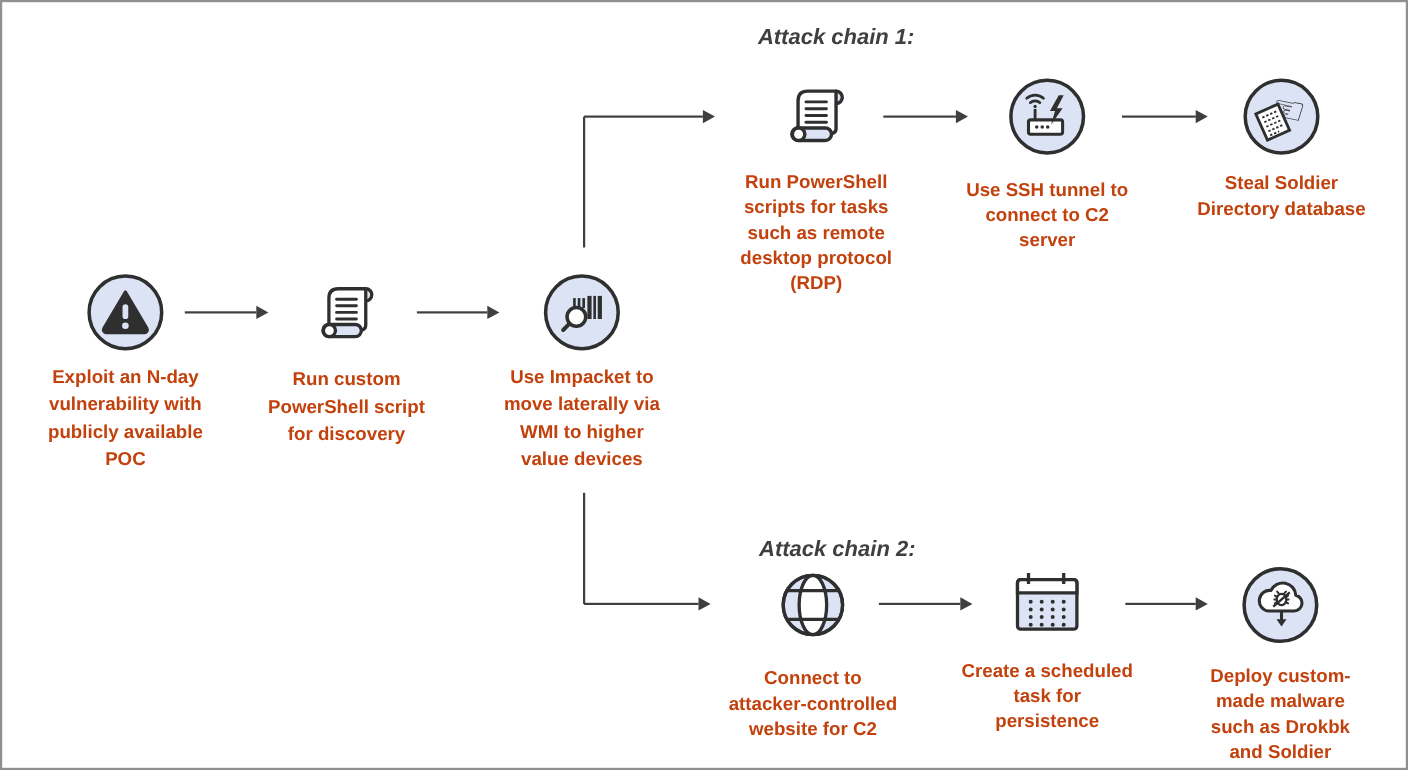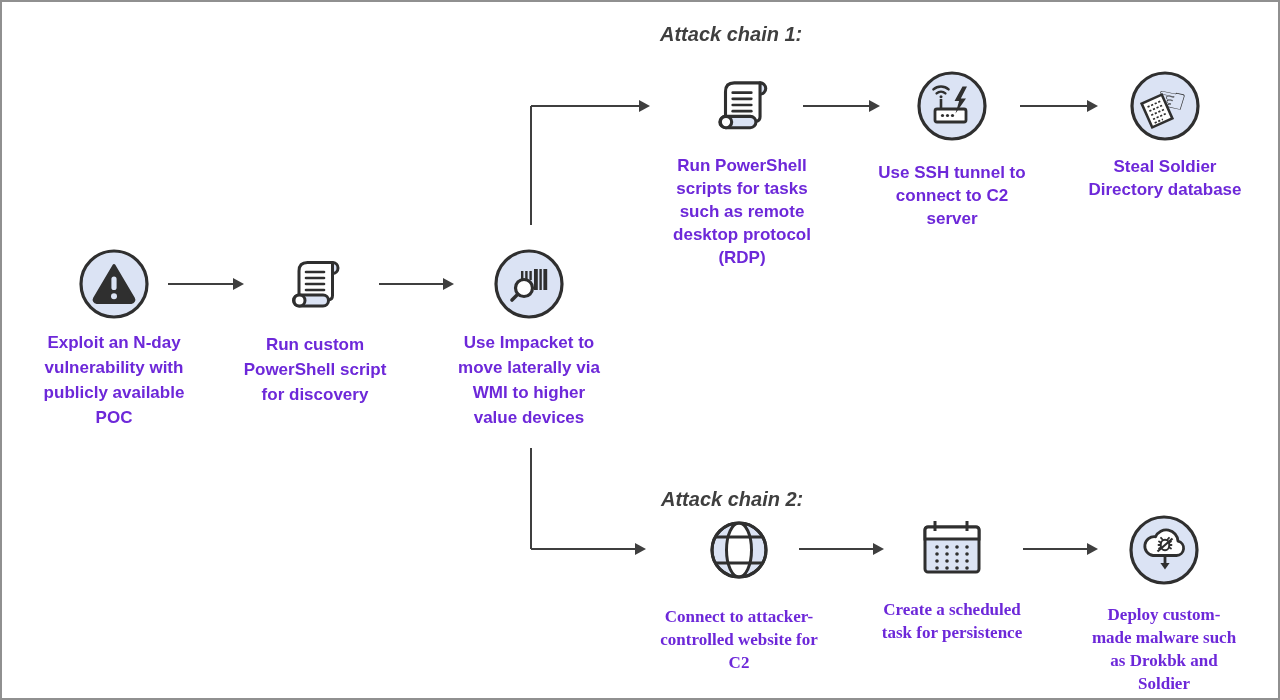--- a/index.html
+++ b/index.html
@@ -3,30 +3,30 @@
 <meta charset="utf-8">
 <style>
   html,body { margin:0; padding:0; background:#ffffff; }
   .canvas {
     position:relative; width:1280px; height:700px; box-sizing:border-box;
     background:#ffffff; border:2px solid #909090; overflow:hidden;
     font-family:"Liberation Sans", sans-serif; color:#3b3b3b;
   }
   .chain-title {
     position:absolute; font-size:20px; font-style:italic; font-weight:600;
-    color:#3f3f3f; white-space:nowrap;
+    color:#3f3f3f; white-space:nowrap;margin-left:29px;
   }
   .node { position:absolute; display:flex; flex-direction:column; align-items:center; }
   .icon { flex:0 0 auto; line-height:0; }
   .caption {
     font-size:17px; font-weight:bold; line-height:25px; text-align:center;
-    color:#6d28d9; width:100%;
+    color:#c2410c; width:100%;
   }
   .row-top .caption { line-height:23px; }
-  .row-bottom .caption { line-height:23px;font-family:Liberation Serif, serif; }
+  .row-bottom .caption { line-height:23px; }
   .harrow { position:absolute; height:0; border-top:2px solid #3f3f3f; }
   .harrow::after {
     content:""; position:absolute; right:-11px; top:-7px; width:0; height:0;
     border-left:11px solid #3f3f3f; border-top:6px solid transparent; border-bottom:6px solid transparent;
   }
   .vline { position:absolute; width:0; border-left:2px solid #3f3f3f; }
   svg .st { stroke:#2f2f2f; }
 </style>
 </head>
 <body>

